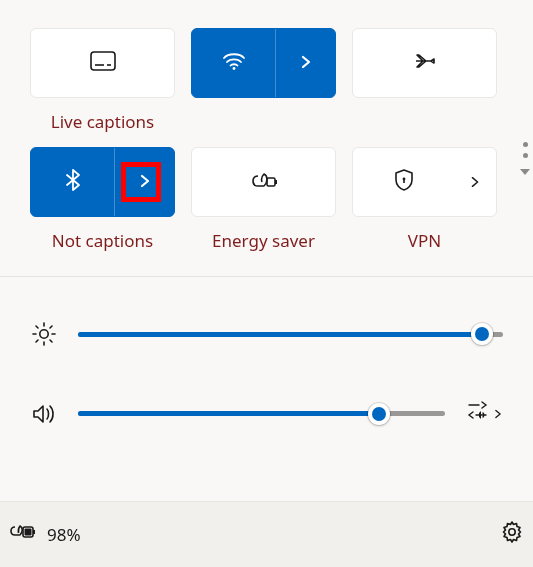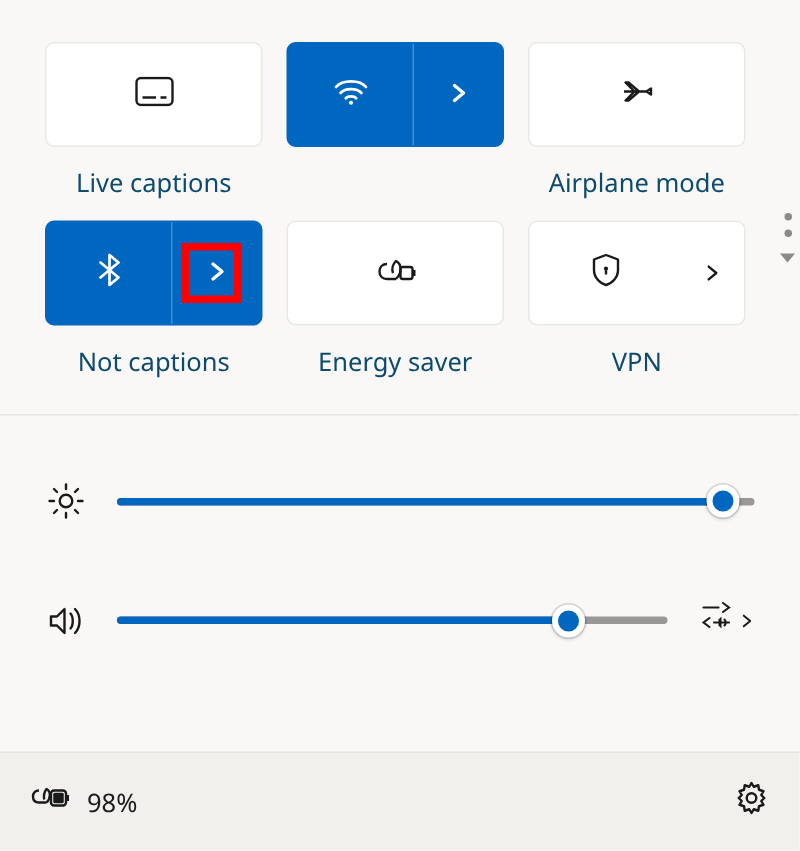--- a/index.html
+++ b/index.html
@@ -48,21 +48,21 @@
   }
   .tile.split .chev {
     width: 60px;
     height: 100%;
     display:flex; align-items:center; justify-content:center;
     border-left: 1px solid rgba(0,0,0,0.06);
   }
   .tile.active.split .chev { border-left-color: rgba(255,255,255,0.25); }
   .tile-label {
     font-size: 17px;
-    color: #0c4a6e;
+    color: #7f1d1d;
     text-align: left;
     white-space: nowrap;
   }
   .highlight-box {
     position: absolute;
     border: 5px solid #ff0000;
     pointer-events: none;
   }
   .edge-dots {
     position:absolute;
@@ -93,21 +93,21 @@
   .thumb {
     position:absolute; width:22px; height:22px; border-radius:50%;
     background:#0067c0; border:4px solid #fff;
     box-shadow: 0 0 0 1px rgba(0,0,0,0.12), 0 1px 3px rgba(0,0,0,0.2);
     transform: translateX(-50%);
   }
   .after-slider { display:flex; align-items:center; gap:4px; color:#1a1a1a; }
   .footer {
     border-top: 1px solid #e6e4e0;
     background:#f2f0ec;
-    padding: 18px 20px;
+    padding: 18px 9px;
     display:flex; align-items:center; justify-content:space-between;
     position:absolute; left:0; right:0; bottom:0;
   }
   .battery-group { display:flex; align-items:center; gap:10px; font-size:17px; }
 </style>
 </head>
 <body>
 
 <div class="tiles">
 
@@ -147,21 +147,20 @@
   </div>
 
   <div class="tile-group">
     <div class="tile">
       <span>
         <svg width="24" height="22" viewBox="0 0 24 22" fill="none" stroke="currentColor" stroke-width="1.6" stroke-linejoin="round">
           <path d="M3 11 L18 11 L21 9 L21 13 L18 11 M10 11 L4 5 L6 5 L13 11 M10 11 L4 17 L6 17 L13 11"></path>
         </svg>
       </span>
     </div>
-    <span class="tile-label">Airplane mode</span>
   </div>
 
   <div class="tile-group">
     <div class="tile active split" style="position:relative;">
       <div class="main">
         <span>
           <svg width="16" height="24" viewBox="0 0 16 24" fill="none" stroke="currentColor" stroke-width="1.8" stroke-linecap="round" stroke-linejoin="round">
             <path d="M8 2 L8 22 L14 17 L2 7 M8 2 L14 7 L2 17"></path>
           </svg>
         </span>

